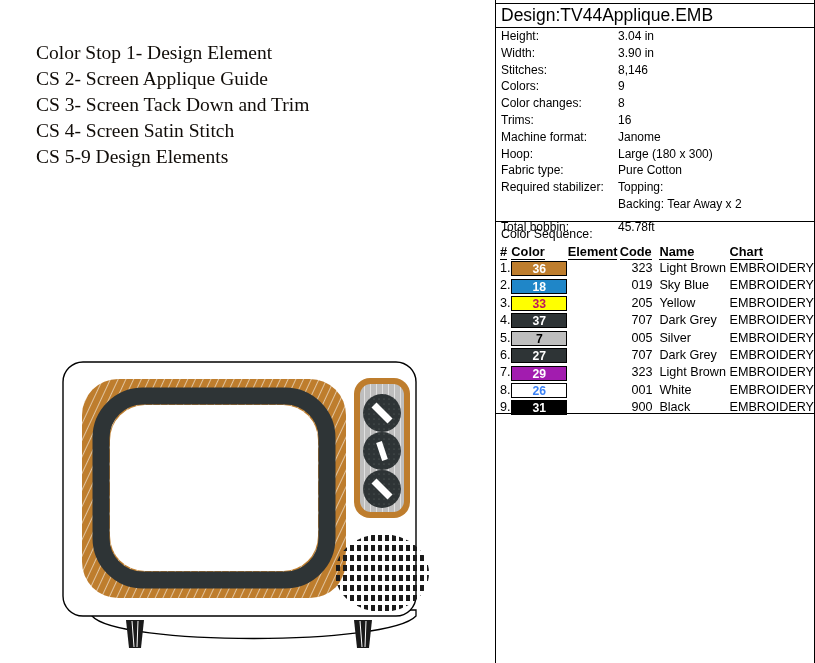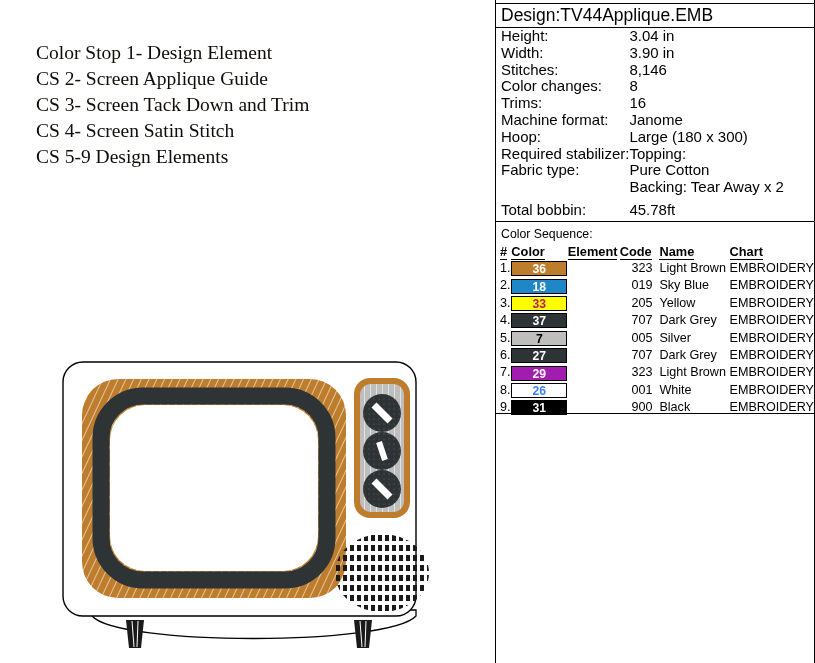--- a/index.html
+++ b/index.html
@@ -60,21 +60,21 @@
     font-size:17.5px;
     line-height:20px;
     white-space:nowrap;
   }
 
   
   #info-table{
     position:absolute;left:0;top:28px;width:100%;
     box-sizing:border-box;
     border-collapse:collapse;
-    font-size:15px;
+    font-size:12px;
   }
   #info-table td{
     padding:0 0 0 5px;
     vertical-align:top;
     line-height:16.8px;
     white-space:nowrap;
   }
   #info-table td.lbl{width:117px;}
   #info-table td.val{padding-left:0;}
   #info-table tr.spacer td{height:6px;line-height:6px;font-size:1px;}
@@ -218,42 +218,46 @@
       </tr>
       <tr>
         <td class="lbl">Width:</td>
         <td class="val">3.90 in</td>
       </tr>
       <tr>
         <td class="lbl">Stitches:</td>
         <td class="val">8,146</td>
       </tr>
       <tr>
+        <td class="lbl">Colors:</td>
+        <td class="val">9</td>
+      </tr>
+      <tr>
         <td class="lbl">Color changes:</td>
         <td class="val">8</td>
       </tr>
       <tr>
         <td class="lbl">Trims:</td>
         <td class="val">16</td>
       </tr>
       <tr>
         <td class="lbl">Machine format:</td>
         <td class="val">Janome</td>
       </tr>
       <tr>
         <td class="lbl">Hoop:</td>
         <td class="val">Large (180 x 300)</td>
       </tr>
       <tr>
+        <td class="lbl">Fabric type:</td>
+        <td class="val">Pure Cotton</td>
+      </tr>
+      <tr>
         <td class="lbl">Required stabilizer:</td>
         <td class="val">Topping:</td>
-      </tr>
-      <tr>
-        <td class="lbl">Fabric type:</td>
-        <td class="val">Pure Cotton</td>
       </tr>
       <tr>
         <td class="lbl"></td>
         <td class="val">Backing: Tear Away x 2</td>
       </tr>
       <tr class="spacer">
           <td></td>
           <td></td>
         </tr>
       <tr>

